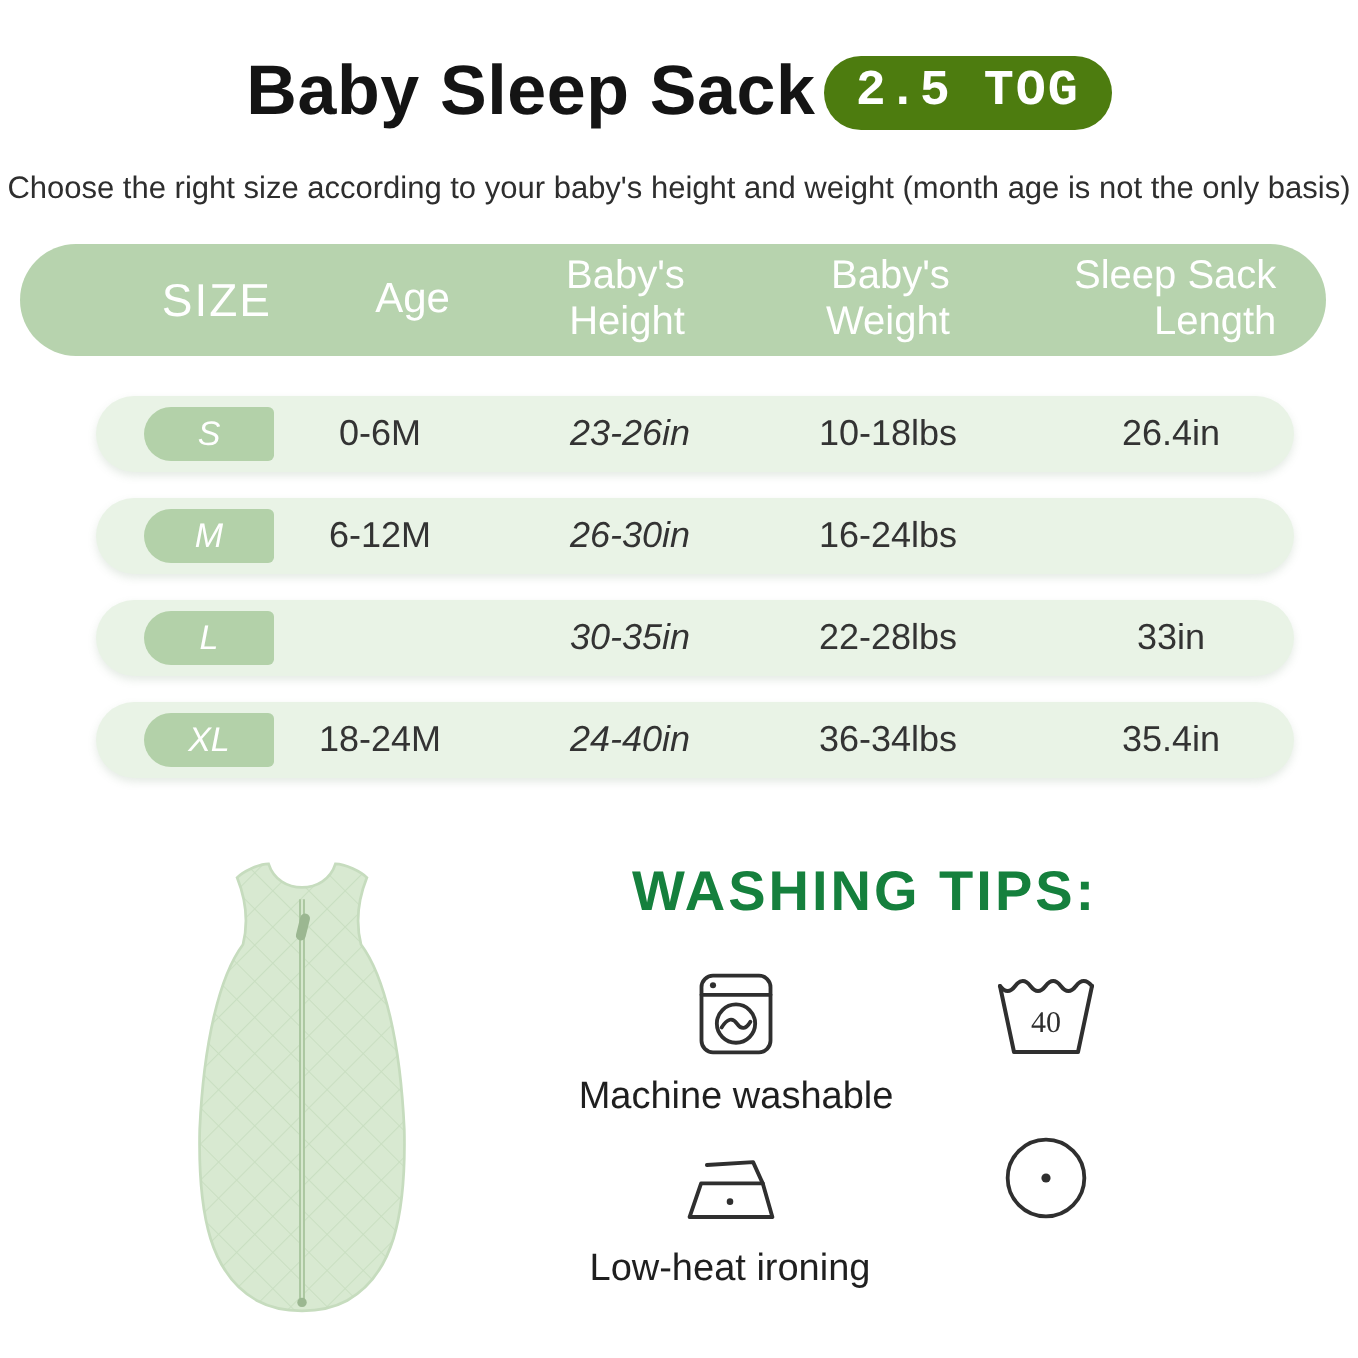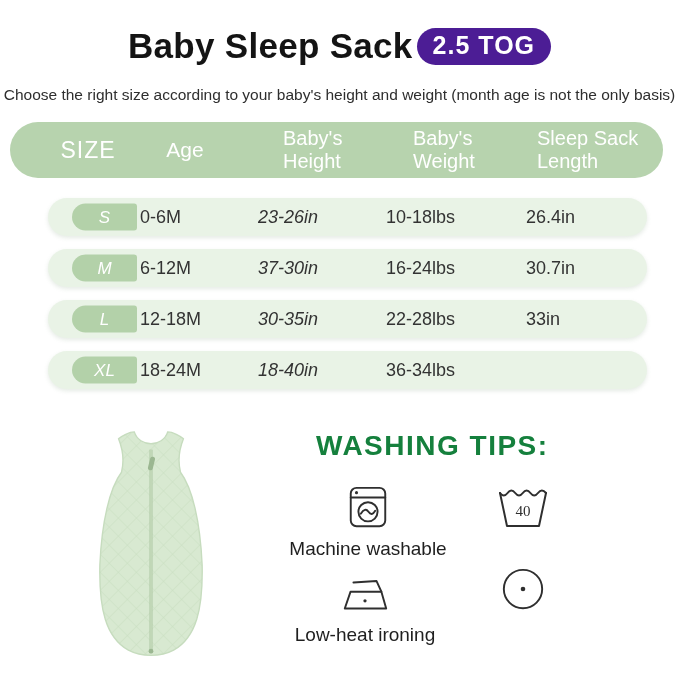--- a/index.html
+++ b/index.html
@@ -9,54 +9,54 @@
   }
   
   .title-row{
     position:absolute;top:26px;left:0;width:100%;
     display:flex;align-items:center;justify-content:center;gap:4px;
   }
   .page-title{
     margin:0;font-size:35px;font-weight:700;color:#141414;letter-spacing:.3px;
   }
   .tog-badge{
-    display:inline-block;background:#4c1d95;color:#ffffff;font-weight:700;
-    font-size:25px;letter-spacing:1px;padding:3px 16px 5px;border-radius:20px;
+    display:inline-block;background:#4d7c0f;color:#ffffff;font-weight:700;
+    font-size:25px;letter-spacing:1px;padding:3px 16px 5px;border-radius:20px;font-family:Liberation Mono, monospace;
   }
   .subtitle{
     position:absolute;top:86px;left:0;width:100%;text-align:center;
     font-size:15.5px;color:#2e2e2e;margin:0;
   }
   
   .thead{
     position:absolute;left:10px;top:122px;width:653px;height:56px;
     background:#b7d3ae;border-radius:28px;color:#fff;
   }
   .th{position:absolute;top:50%;transform:translateY(-50%);line-height:1.15;}
-  .th .l1,.th .l2{display:block;}
+  .th .l1,.th .l2{display:block;text-align:right;}
   .th-size{left:30px;width:96px;text-align:center;font-size:23px;letter-spacing:1px;}
   .th-age{left:135px;width:80px;text-align:center;font-size:21px;}
   .th-height{left:273px;font-size:20px;}
   .th-weight{left:403px;font-size:20px;}
   .th-length{left:527px;font-size:20px;}
   .trow{
     position:absolute;left:48px;width:599px;height:38px;
     background:#e9f3e6;border-radius:19px;
     box-shadow:0 2px 4px rgba(110,145,110,.18);
   }
   .trow-0{top:198px;} .trow-1{top:249px;} .trow-2{top:300px;} .trow-3{top:351px;}
   .size-badge{
     position:absolute;left:24px;top:50%;transform:translateY(-50%);
     width:65px;height:27px;background:#b3d1a9;border-radius:14px 3px 3px 14px;
     color:#ffffff;font-style:italic;font-size:17px;font-weight:500;
     display:flex;align-items:center;justify-content:center;
   }
   .cell{
     position:absolute;top:50%;transform:translateY(-50%);
-    font-size:18px;color:#333333;
+    text-align:center;font-size:18px;color:#333333;
   }
   .cell-age{left:92px;width:100px;}
   .cell-height{left:210px;width:114px;font-style:italic;}
   .cell-weight{left:338px;width:116px;}
   .cell-length{left:478px;width:119px;}
   
   .sack{position:absolute;left:82px;top:427px;width:138px;height:236px;margin:0;}
   
   .tips-title{
     position:absolute;left:316px;top:430px;margin:0;
@@ -108,36 +108,35 @@
     <div class="trow trow-0">
       <span class="size-badge">S</span>
       <span class="cell cell-age">0-6M</span>
       <span class="cell cell-height">23-26in</span>
       <span class="cell cell-weight">10-18lbs</span>
       <span class="cell cell-length">26.4in</span>
     </div>
     <div class="trow trow-1">
       <span class="size-badge">M</span>
       <span class="cell cell-age">6-12M</span>
-      <span class="cell cell-height">37-30in</span>
+      <span class="cell cell-height">26-30in</span>
       <span class="cell cell-weight">16-24lbs</span>
-      <span class="cell cell-length">30.7in</span>
     </div>
     <div class="trow trow-2">
       <span class="size-badge">L</span>
-      <span class="cell cell-age">12-18M</span>
       <span class="cell cell-height">30-35in</span>
       <span class="cell cell-weight">22-28lbs</span>
       <span class="cell cell-length">33in</span>
     </div>
     <div class="trow trow-3">
       <span class="size-badge">XL</span>
       <span class="cell cell-age">18-24M</span>
-      <span class="cell cell-height">18-40in</span>
+      <span class="cell cell-height">24-40in</span>
       <span class="cell cell-weight">36-34lbs</span>
+      <span class="cell cell-length">35.4in</span>
     </div>
   </section>
 
   <figure class="sack">
     <svg width="138" height="236" viewBox="0 0 140 240">
       <defs>
         <pattern id="quilt" patternUnits="userSpaceOnUse" width="13" height="13" patternTransform="rotate(45)">
           <path d="M0 0 H13 M0 0 V13" stroke="#c4dbbc" stroke-width="1.1" fill="none"></path>
         </pattern>
       </defs>

